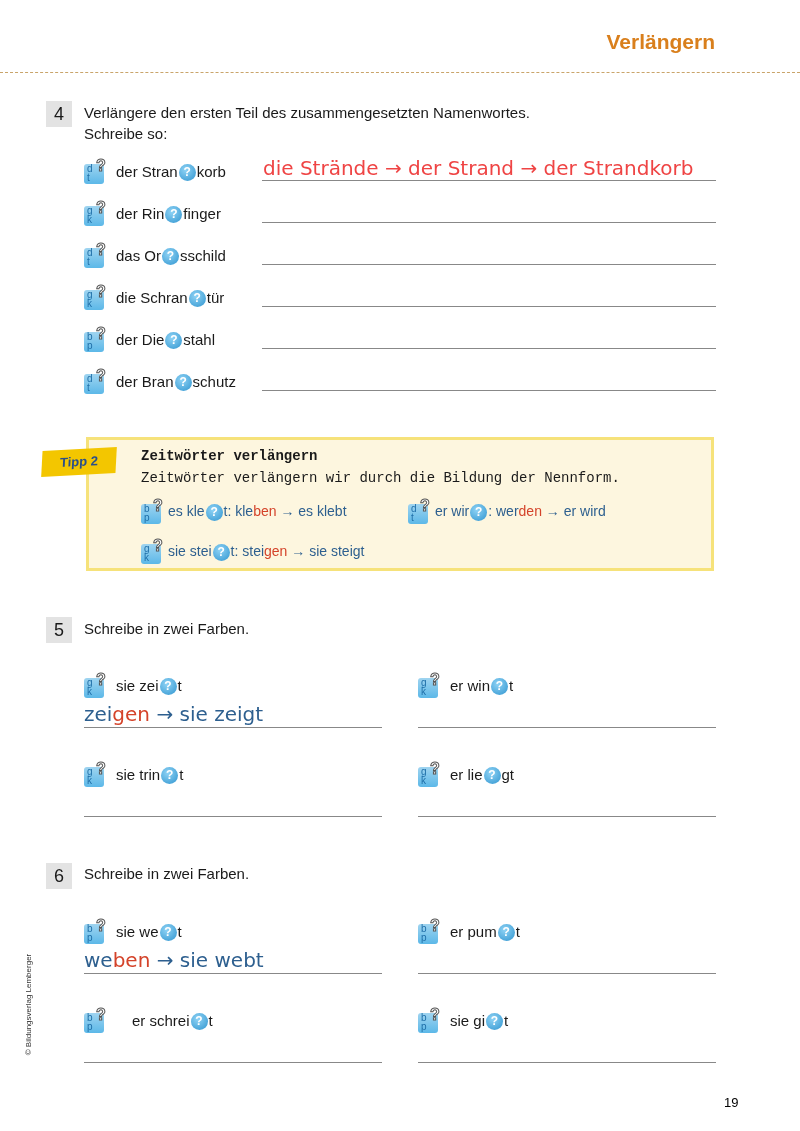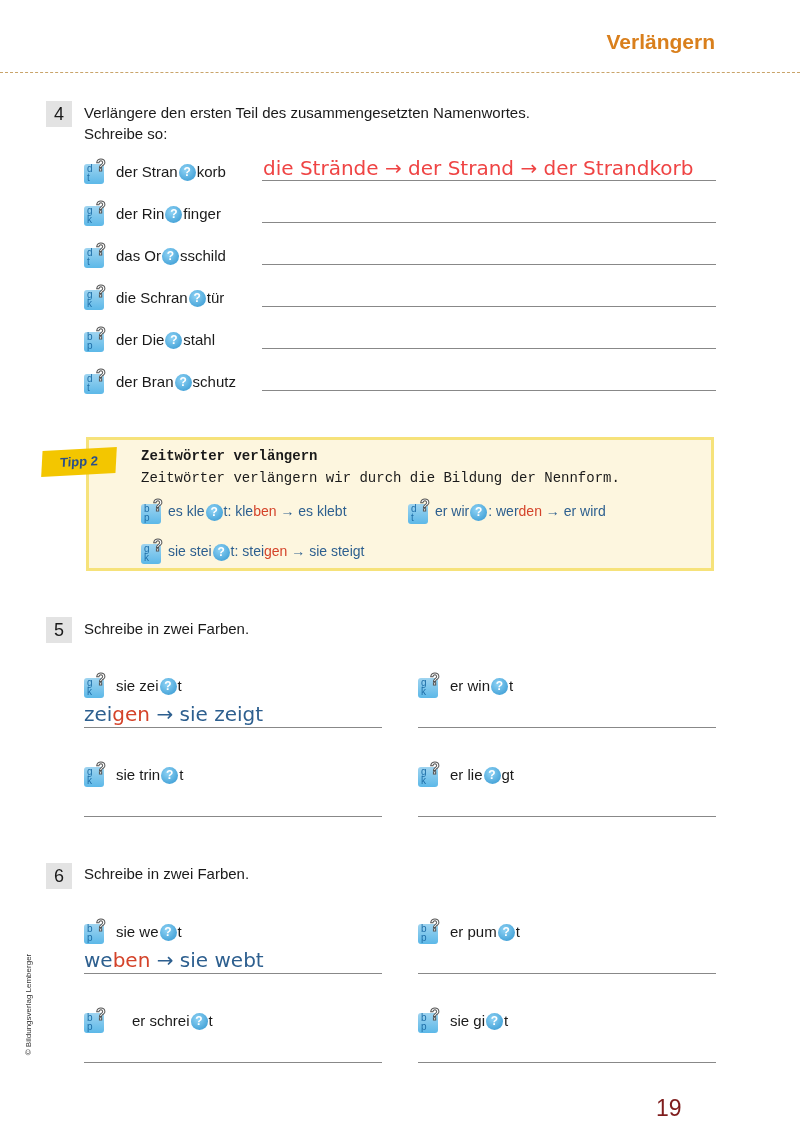--- a/index.html
+++ b/index.html
@@ -20,21 +20,21 @@
   .item{font-size:15px;display:flex;align-items:center;gap:6px;white-space:nowrap;}
   .line{height:0;border-top:1px solid #888;}
   .hand{font-family:"DejaVu Sans",sans-serif;font-size:20px;color:#ef4444;}
   .blue{color:#2d5f8f;}
   .red{color:#d4432a;}
   .tip{left:86px;top:437px;width:628px;height:134px;background:#fdf6df;border:3px solid #f6e27a;box-sizing:border-box;}
   .tipbadge{left:42px;top:449px;width:74px;height:26px;background:#f3c600;transform:skew(-6deg) rotate(-3deg);font-weight:bold;font-size:13px;color:#2a4f8a;text-align:center;line-height:26px;}
   .tiptext{font-size:14px;color:#1a1a1a;font-family:Liberation Mono, monospace;}
   .tipex{font-size:14px;color:#2d5f8f;display:flex;align-items:center;gap:5px;white-space:nowrap;}
   .copy{left:-22px;top:1000px;transform:rotate(-90deg);font-size:8px;color:#333;white-space:nowrap;}
-  .page{left:656px;top:1095px;font-size:23px;color:#7f1d1d;}
+  .page{left:724px;top:1095px;font-size:13px;color:#000000;}
 </style>
 </head>
 <body>
 
 <div class="abs title">Verlängern</div>
 <div class="abs rule"></div>
 
 <div class="abs num" style="left:46px;top:101px;">4</div>
 <div class="abs instr" style="left:84px;top:102px;">
   <div>Verlängere den ersten Teil des zusammengesetzten Namenwortes.</div>

